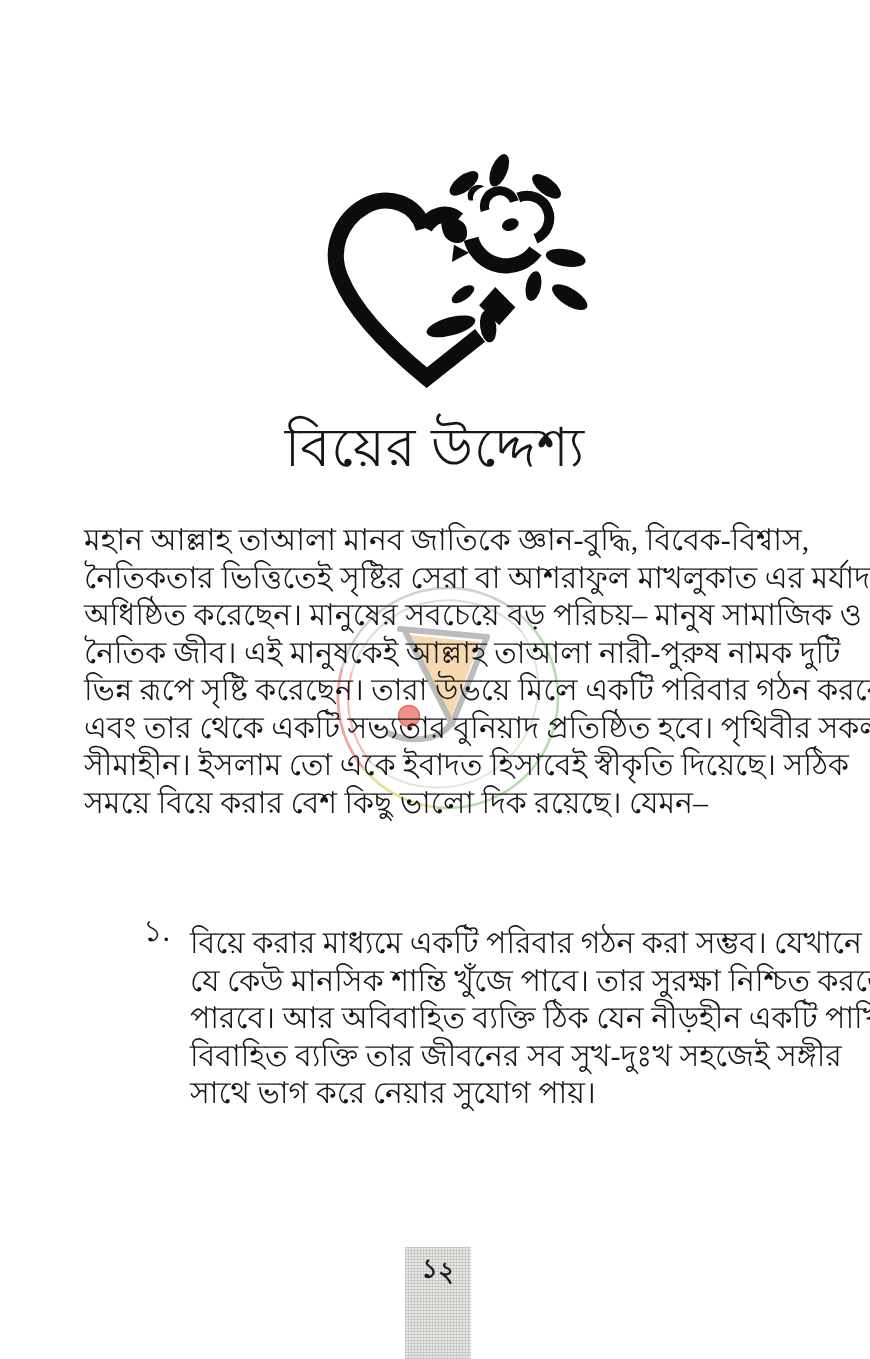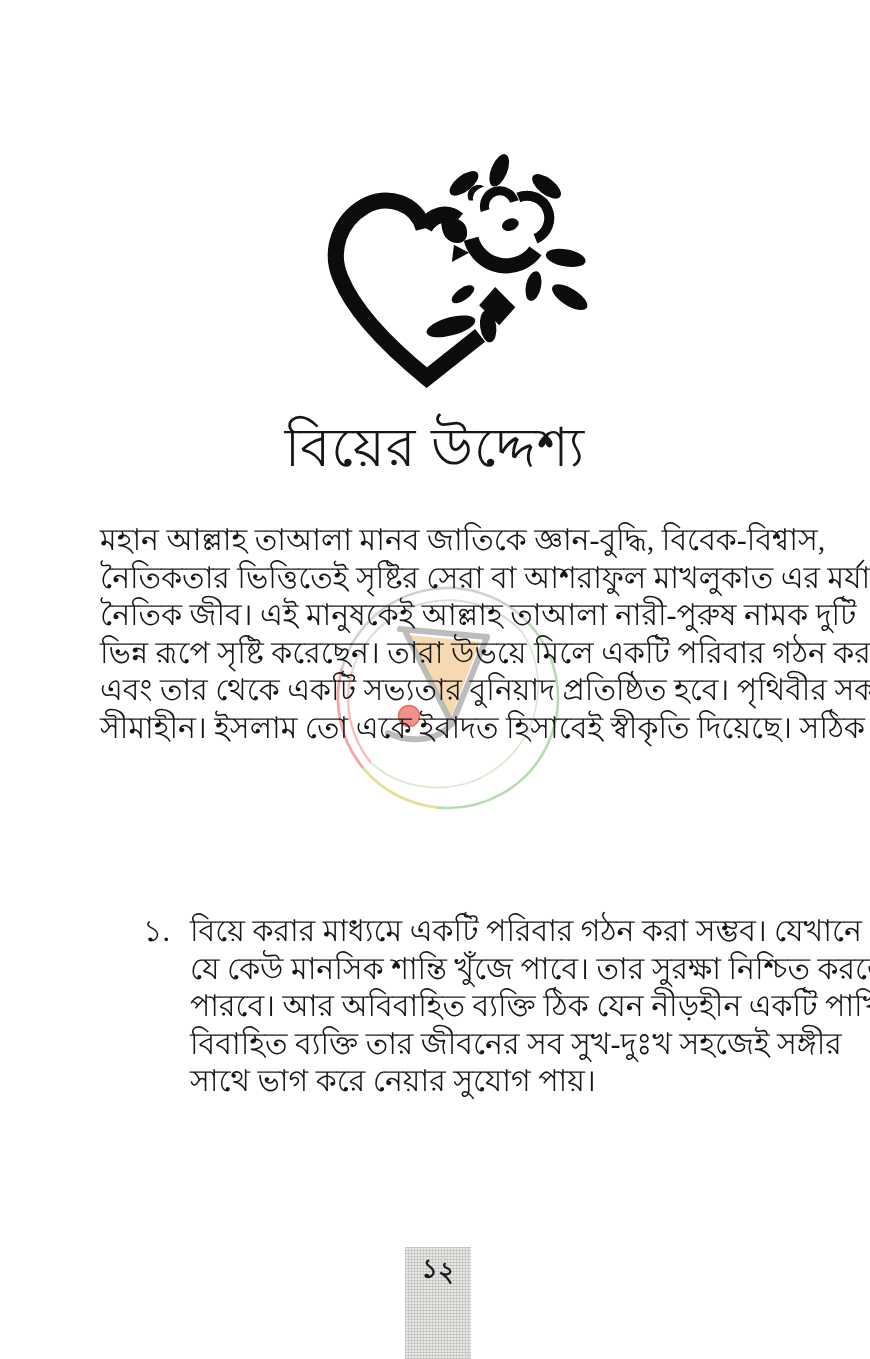--- a/index.html
+++ b/index.html
@@ -25,40 +25,40 @@
   
   .title{
     position:absolute;left:0;top:404px;width:870px;
     text-align:center;
     font-size:54px;font-weight:400;line-height:88px;
     letter-spacing:1px;
     z-index:2;margin:0;
   }
   
   .intro{
-    position:absolute;left:100px;top:521px;width:680px;
+    position:absolute;left:84px;top:521px;width:680px;
     z-index:2;
   }
   .line{
     font-size:30px;line-height:37.5px;height:37.5px;
     white-space:nowrap;
     text-align:justify;text-align-last:justify;
     overflow:visible;
   }
   .line.last{text-align-last:left;}
   .list-block{
     position:absolute;left:143px;top:912px;width:637px;
     display:flex;align-items:flex-start;
     z-index:2;
   }
   .list-number{
     width:47px;flex:0 0 47px;
     font-size:30px;line-height:37.5px;
   }
-  .list-lines{width:590px;flex:1 1 auto;}
+  .list-lines{width:590px;flex:1 1 auto;margin-top:12px;}
   
   .page-strip{
     position:absolute;left:405px;top:1247px;width:66px;height:112px;
     background-color:#e7e6e3;
     background-image:
       repeating-linear-gradient(0deg, rgba(110,110,118,.22) 0 1px, transparent 1px 3px),
       repeating-linear-gradient(90deg, rgba(110,110,118,.18) 0 1px, transparent 1px 3px);
     z-index:2;
   }
   .page-number{
@@ -128,24 +128,26 @@
         <ellipse cx="169" cy="177" rx="8" ry="16" transform="rotate(-8 169 177)"></ellipse>
       </g>
     </svg>
   </div>
 
   <h1 class="title">বিয়ের উদ্দেশ্য</h1>
 
   <div class="intro">
     <div class="line">মহান আল্লাহ তাআলা মানব জাতিকে জ্ঞান-বুদ্ধি, বিবেক-বিশ্বাস,</div>
     <div class="line">নৈতিকতার ভিত্তিতেই সৃষ্টির সেরা বা আশরাফুল মাখলুকাত এর মর্যাদায়</div>
+    <div class="line">অধিষ্ঠিত করেছেন। মানুষের সবচেয়ে বড় পরিচয়– মানুষ সামাজিক ও</div>
     <div class="line">নৈতিক জীব। এই মানুষকেই আল্লাহ তাআলা নারী-পুরুষ নামক দুটি</div>
     <div class="line">ভিন্ন রূপে সৃষ্টি করেছেন। তারা উভয়ে মিলে একটি পরিবার গঠন করবে</div>
     <div class="line">এবং তার থেকে একটি সভ্যতার বুনিয়াদ প্রতিষ্ঠিত হবে। পৃথিবীর সকল</div>
     <div class="line">সীমাহীন। ইসলাম তো একে ইবাদত হিসাবেই স্বীকৃতি দিয়েছে। সঠিক</div>
+    <div class="line last">সময়ে বিয়ে করার বেশ কিছু ভালো দিক রয়েছে। যেমন–</div>
   </div>
 
   <div class="list-block">
     <div class="list-number">১.</div>
     <div class="list-lines">
       <div class="line">বিয়ে করার মাধ্যমে একটি পরিবার গঠন করা সম্ভব। যেখানে</div>
       <div class="line">যে কেউ মানসিক শান্তি খুঁজে পাবে। তার সুরক্ষা নিশ্চিত করতে</div>
       <div class="line">পারবে। আর অবিবাহিত ব্যক্তি ঠিক যেন নীড়হীন একটি পাখি।</div>
       <div class="line">বিবাহিত ব্যক্তি তার জীবনের সব সুখ-দুঃখ সহজেই সঙ্গীর</div>
       <div class="line last">সাথে ভাগ করে নেয়ার সুযোগ পায়।</div>

